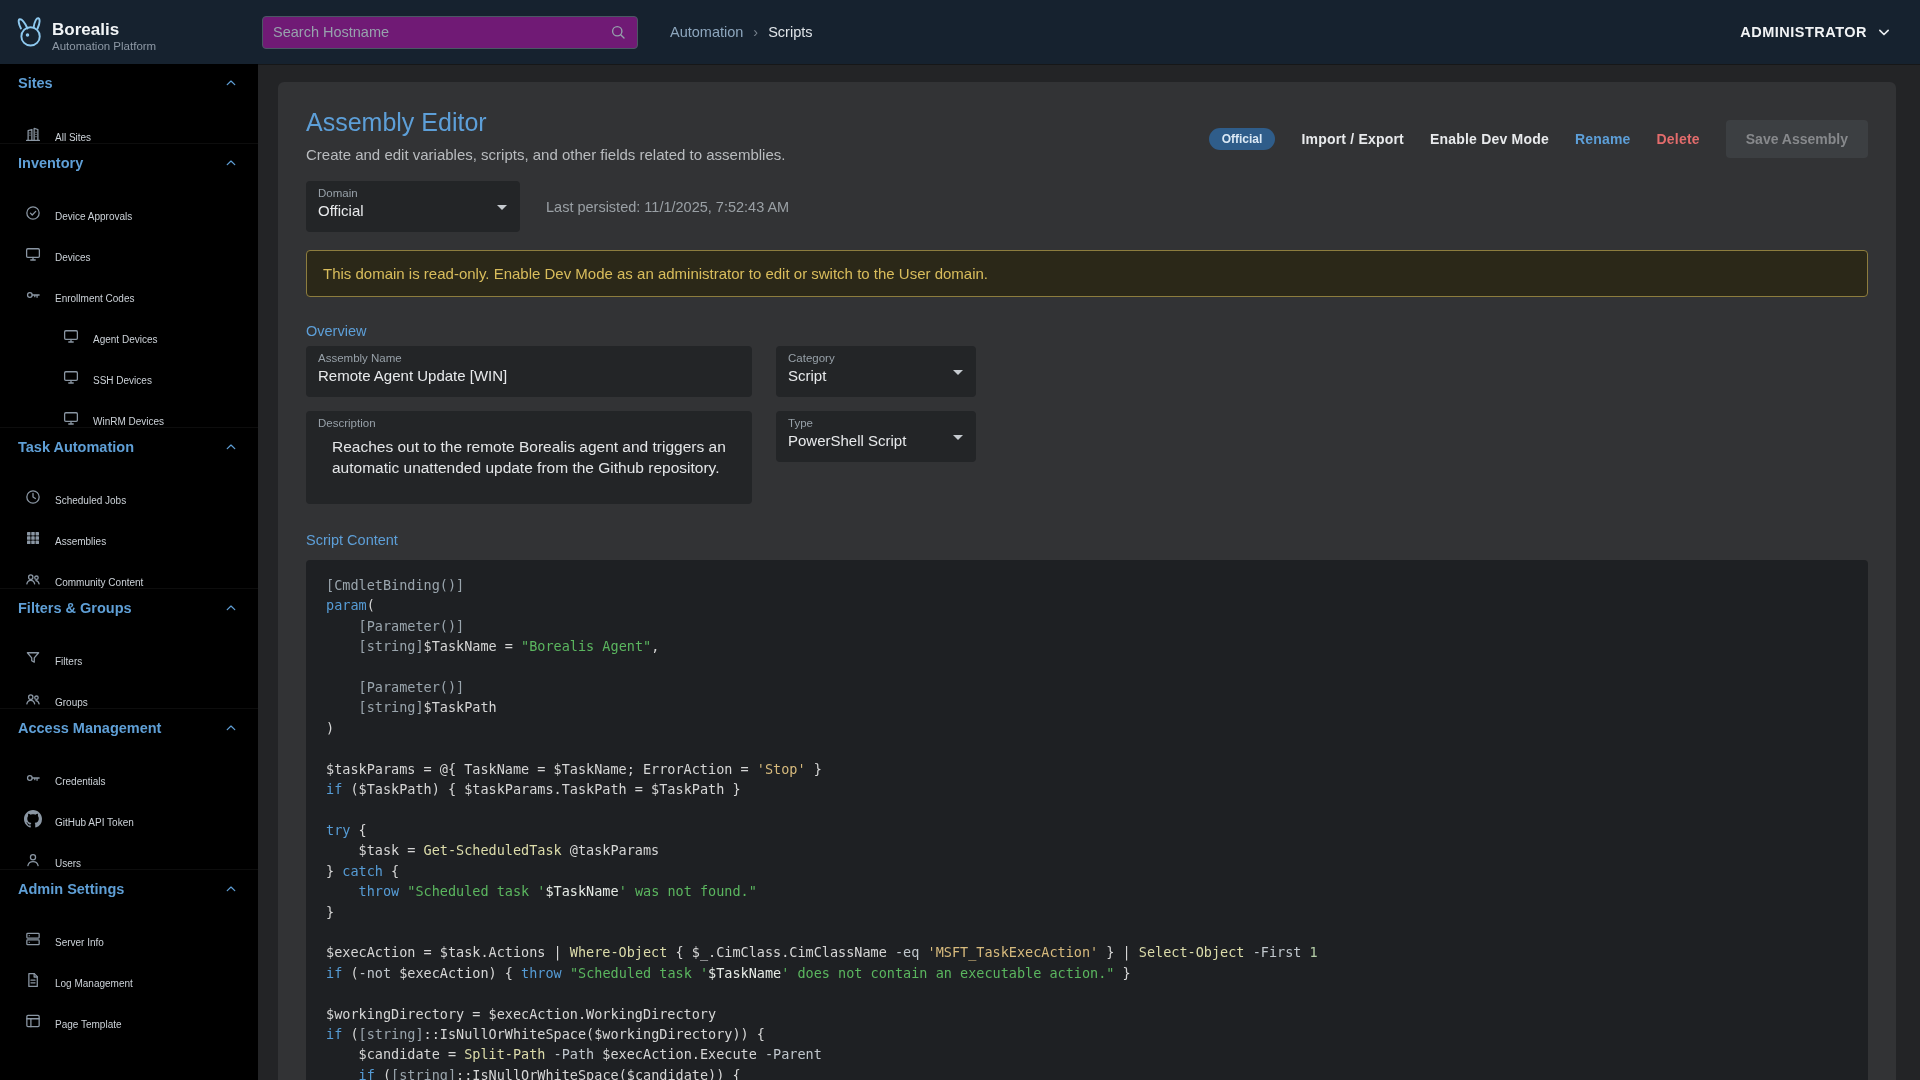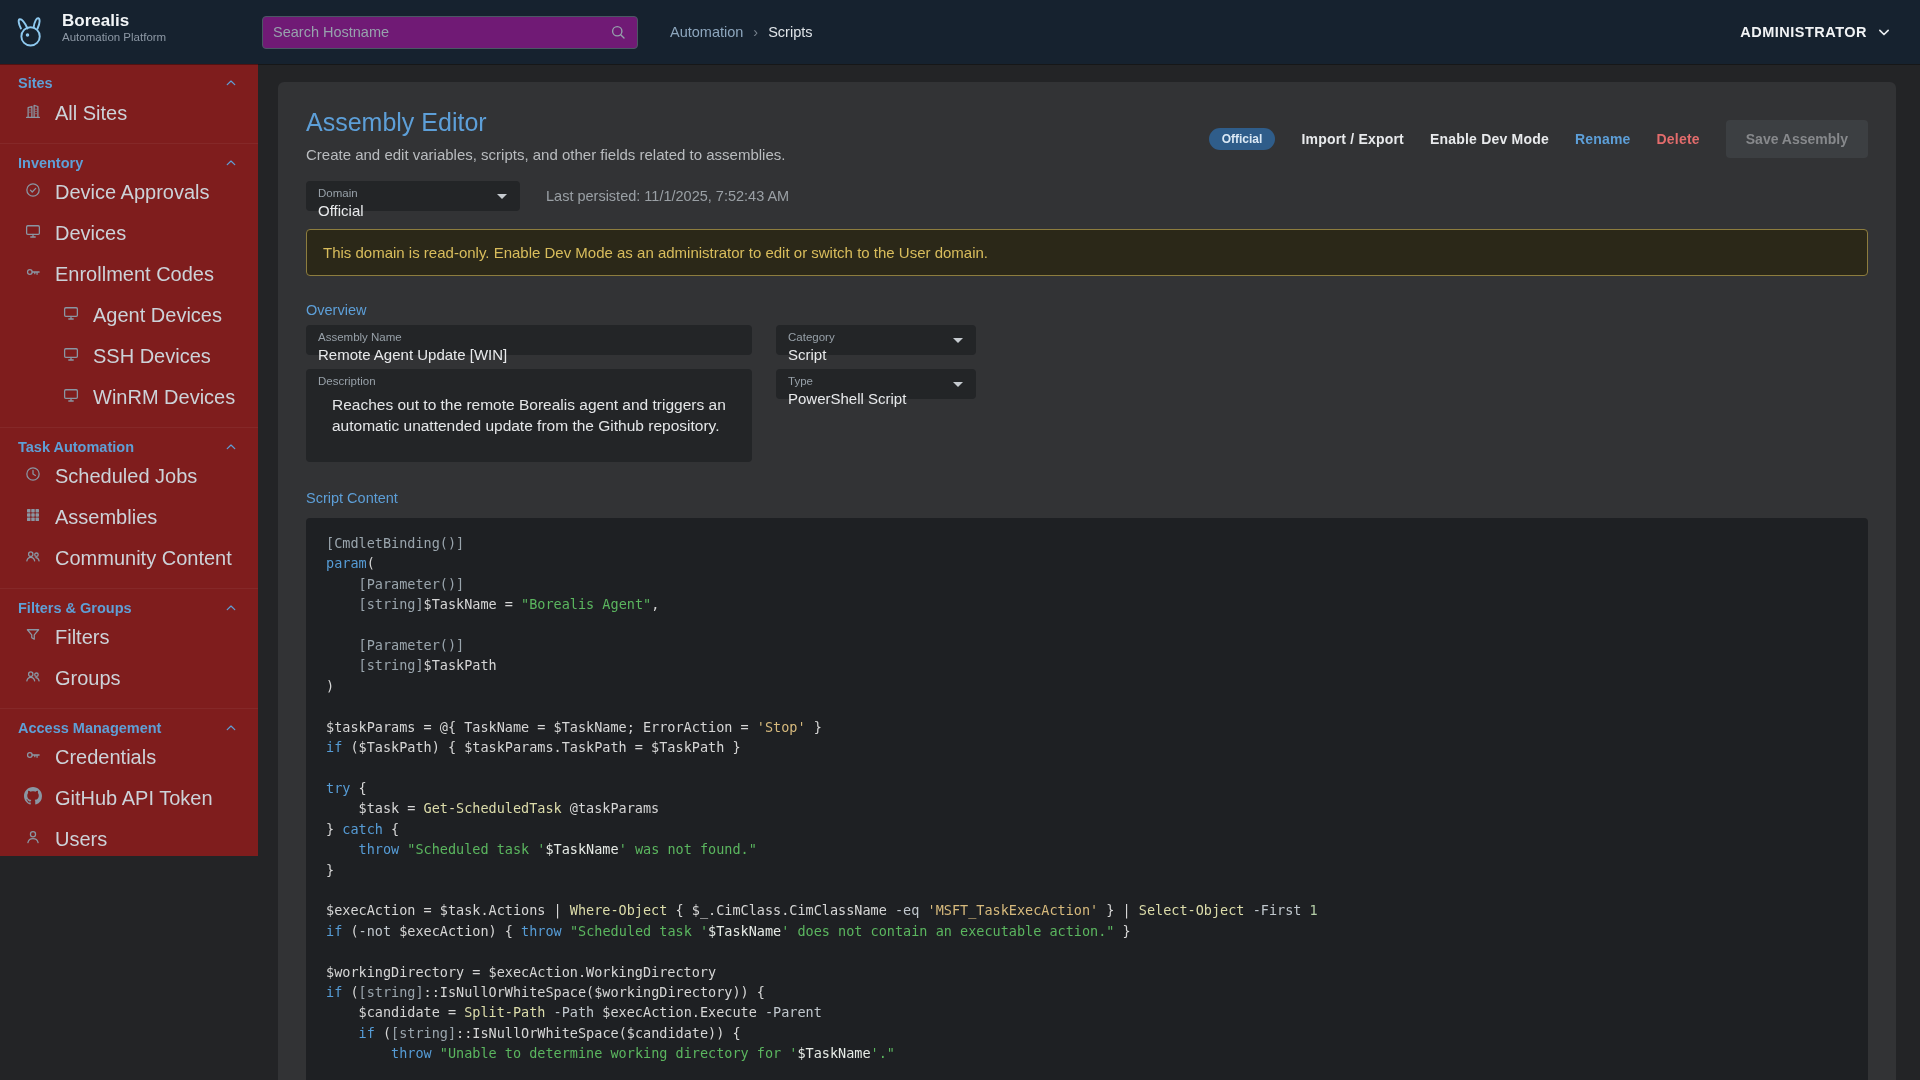--- a/index.html
+++ b/index.html
@@ -1,57 +1,57 @@
 <!DOCTYPE html>
 <html><head>
 <meta charset="utf-8">
 <style>
   *{box-sizing:border-box;margin:0;padding:0}
   html,body{width:1920px;height:1080px;overflow:hidden;background:#232426;font-family:"Liberation Sans",sans-serif}
 
   
   .topbar{position:absolute;top:0;left:0;width:1920px;height:64px;background:#16222f;display:flex;align-items:center;z-index:5;box-shadow:0 1px 0 rgba(0,0,0,.35)}
-  .brand{width:258px;display:flex;align-items:flex-start;gap:10px;padding-left:10px}
+  .brand{width:258px;display:flex;align-items:flex-end;padding-left:10px}
   .brand-txt{display:flex;flex-direction:column;line-height:1.15}
   .brand-name{color:#f2f5f7;font-weight:bold;font-size:17px}
   .brand-sub{color:#8d98a5;font-size:11.5px}
   .search{margin-left:4px;width:376px;height:33px;background:#701a75;border:1px solid #4a5763;border-radius:4px;display:flex;align-items:center;padding:0 10px}
   .search input{flex:1;background:transparent;border:none;outline:none;color:#cfd6dc;font-size:14.5px;font-family:inherit}
   .search input::placeholder{color:#97a2ad}
   .crumbs{margin-left:32px;display:flex;gap:10px;align-items:center;font-size:14.5px}
   .crumb.c1{color:#8da6bd;cursor:pointer}
   .crumb-sep{color:#76818c}
   .crumb.c2{color:#dfe4e8}
   .admin{margin-left:auto;margin-right:26px;display:flex;align-items:center;gap:7px;color:#f1f3f5;font-weight:bold;font-size:14.5px;letter-spacing:.5px;cursor:pointer;background:none;border:none;font-family:Liberation Sans, sans-serif}
 
   
-  .sidebar{position:absolute;top:64px;left:0;width:258px;height:792px;background:#7f1d1d;overflow:hidden}
+  .sidebar{position:absolute;top:64px;left:0;width:258px;height:1016px;background:#000000;overflow:hidden}
   .sec-h{height:38px;display:flex;align-items:center;justify-content:space-between;padding:0 18px 0 18px;color:#5f9fd6;font-weight:bold;font-size:14.5px;border-top:1px solid rgba(255,255,255,.05);cursor:pointer}
   .sidebar .sec-h:first-child{border-top:none}
   .chev{color:#5f9fd6;display:flex}
-  .side-item{height:41px;display:flex;align-items:flex-start;gap:13px;padding-left:24px;color:#ccd2d8;font-size:20px;cursor:pointer}
+  .side-item{height:41px;display:flex;align-items:flex-end;gap:13px;padding-left:24px;color:#ccd2d8;font-size:10px;cursor:pointer}
   .side-item.indent{padding-left:62px}
   .s-ic{color:#8a96a3;display:flex}
 
   
   .main{position:absolute;left:258px;top:64px;width:1662px;height:1016px;padding:18px 24px 0 20px}
   .card{background:#323335;border-radius:6px;width:100%;min-height:1360px;padding:26px 28px}
 
   .card-head{display:flex;justify-content:space-between;align-items:flex-start}
   .page-title{color:#5d9fd8;font-size:25px;font-weight:normal}
   .page-sub{margin-top:9px;color:#b9bcbf;font-size:15px}
   .actions{display:flex;align-items:center;gap:26px;margin-top:12px}
   .badge{background:#2f5d8a;color:#dbe9f5;font-size:12px;font-weight:bold;padding:4px 13px;border-radius:12px}
   .tbtn{background:none;border:none;color:#e8eaec;font-weight:bold;font-size:14px;font-family:inherit;cursor:pointer;letter-spacing:.2px}
   .tbtn.blue{color:#5d9fd8}
   .tbtn.red{color:#e36c6c}
   .save-btn{background:#3c3f42;border:none;border-radius:4px;color:#87898c;font-weight:bold;font-size:14px;font-family:inherit;padding:11px 20px;cursor:default}
 
   .domain-row{margin-top:18px;display:flex;align-items:center;gap:26px}
-  .tf{position:relative;background:#232527;border-radius:4px;height:30px;padding:6px 14px 0 12px}
+  .tf{position:relative;background:#232527;border-radius:4px;height:51px;padding:6px 14px 0 12px}
   .tf .lbl{display:block;font-size:11.5px;color:#97a0a8}
   .tf .val{display:block;margin-top:3px;color:#e8eaec;font-size:15px}
   .tf.select{cursor:pointer}
   .caret{position:absolute;right:13px;top:50%;margin-top:-2px;width:0;height:0;border-left:5px solid transparent;border-right:5px solid transparent;border-top:5.5px solid #c6cbd0}
   .tf.domain{width:214px}
   .persist{color:#9aa0a5;font-size:14.5px}
 
   .warning{margin-top:18px;border:1px solid #8d7d3e;background:#2b2818;color:#d9bd5c;border-radius:4px;padding:14px 16px;font-size:15px}
 
   .sec-label{margin-top:26px;color:#5d9fd8;font-size:14.5px}

